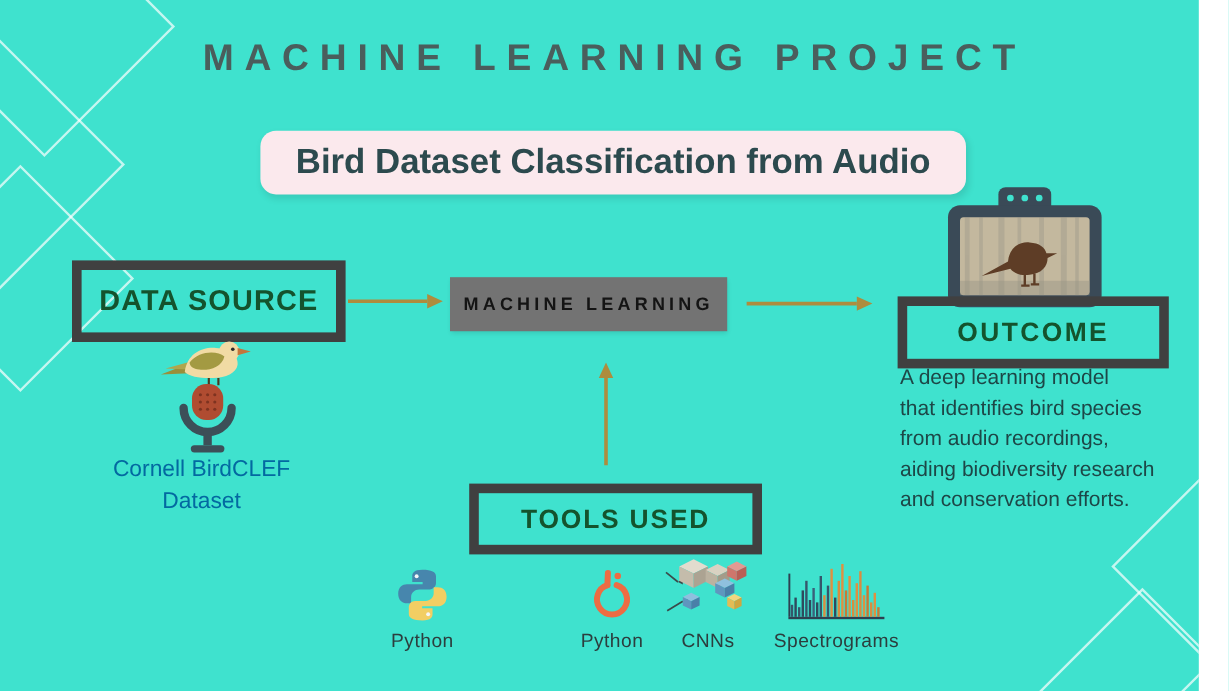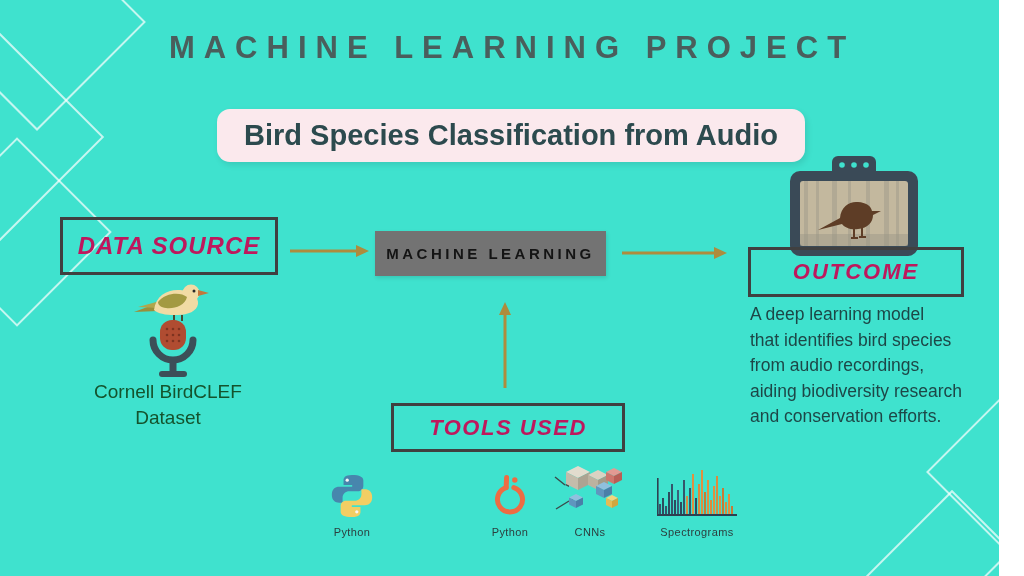--- a/index.html
+++ b/index.html
@@ -13,68 +13,68 @@
     position:absolute;top:30px;left:0;width:1024px;text-align:center;
     font-size:31px;font-weight:700;letter-spacing:9px;color:#4A5E5C;
   }
   .subtitle-box{
     position:absolute;left:217px;top:109px;width:588px;height:53px;
     background:#FBE9ED;border-radius:13px;display:flex;align-items:center;justify-content:center;
     box-shadow:2px 3px 6px rgba(0,0,0,0.10);
   }
   .subtitle-box span{font-size:29px;font-weight:700;color:#2C4A4E;}
   .gold-box{
-    position:absolute;border:3px solid #404040;display:flex;align-items:center;justify-content:center;
-    color:#be185d;font-weight:700;font-style:italic;
+    position:absolute;border:8px solid #404040;display:flex;align-items:center;justify-content:center;
+    color:#14532d;font-weight:700;
   }
   .box-datasource{left:60px;top:217px;width:212px;height:52px;font-size:24px;letter-spacing:1px;}
   .box-outcome{left:748px;top:247px;width:210px;height:44px;font-size:22px;letter-spacing:2px;}
   .box-tools{left:391px;top:403px;width:228px;height:43px;font-size:22px;letter-spacing:1.5px;}
   .ml-box{
     position:absolute;left:375px;top:231px;width:231px;height:45px;background:#737373;
     display:flex;align-items:center;justify-content:center;
     font-size:15px;font-weight:700;letter-spacing:3.5px;color:#141414;
     box-shadow:1px 2px 4px rgba(0,0,0,0.12);
   }
   .arrow{position:absolute;}
   .caption{
     position:absolute;left:58px;top:379px;width:220px;text-align:center;
-    font-size:19px;line-height:26px;color:#14532d;font-weight:500;
+    font-size:19px;line-height:26px;color:#0369a1;font-weight:500;
   }
   .outcome-desc{
     position:absolute;left:750px;top:302px;width:256px;
     font-size:17.5px;line-height:25.5px;color:#1D4747;font-weight:500;
   }
   .outcome-desc span{display:block;}
   .icon-birdmic{position:absolute;left:118px;top:280px;}
   .icon-monitor{position:absolute;left:788px;top:154px;}
   .tool{position:absolute;top:462px;text-align:center;}
   .tool .ticon{height:58px;display:flex;align-items:flex-end;justify-content:center;}
-  .tool .tlabel{margin-top:6px;font-size:11px;letter-spacing:.4px;color:#2C3E3E;font-weight:500;}
+  .tool .tlabel{margin-top:6px;font-size:16px;letter-spacing:.4px;color:#2C3E3E;font-weight:500;}
   .t-python{left:307px;width:90px;}
   .t-librosa{left:389px;width:90px;}
   .t-pytorch{left:465px;width:90px;}
   .t-cnns{left:540px;width:100px;text-align:center;}
   .t-spectro{left:632px;width:130px;}
 </style>
 </head>
 <body>
 
 <div id="canvas">
 
   <div class="diamond" style="left:-40px;top:-55px;width:150px;height:150px;"></div>
   <div class="diamond" style="left:-130px;top:40px;width:190px;height:190px;"></div>
   <div class="diamond" style="left:-50px;top:165px;width:130px;height:130px;"></div>
   <div class="diamond" style="left:960px;top:390px;width:160px;height:160px;"></div>
   <div class="diamond" style="left:855px;top:530px;width:190px;height:190px;"></div>
   <div class="diamond" style="left:990px;top:525px;width:150px;height:150px;"></div>
 
   <div class="title">MACHINE LEARNING PROJECT</div>
   <div class="subtitle-box">
-    <span>Bird Species Classification from Audio</span>
+    <span>Bird Dataset Classification from Audio</span>
   </div>
 
   <div class="gold-box box-datasource">
     <span>DATA SOURCE</span>
   </div>
 
   <svg class="arrow" style="left:290px;top:244px;" width="80" height="14" viewBox="0 0 80 14">
     <line x1="0" y1="7" x2="66" y2="7" stroke="#AE8C3D" stroke-width="3"></line>
     <polygon points="66,1 79,7 66,13" fill="#AE8C3D"></polygon>
   </svg>

